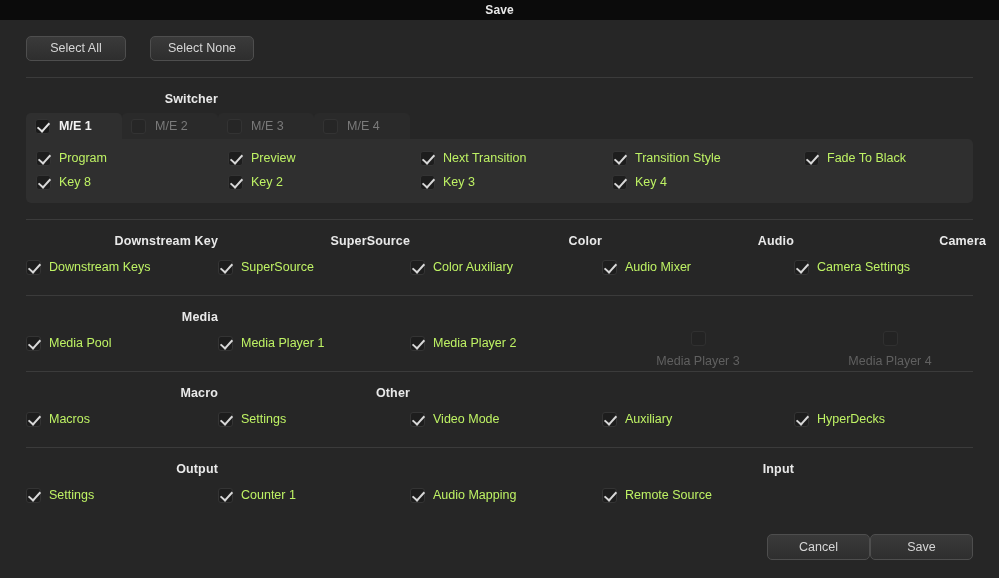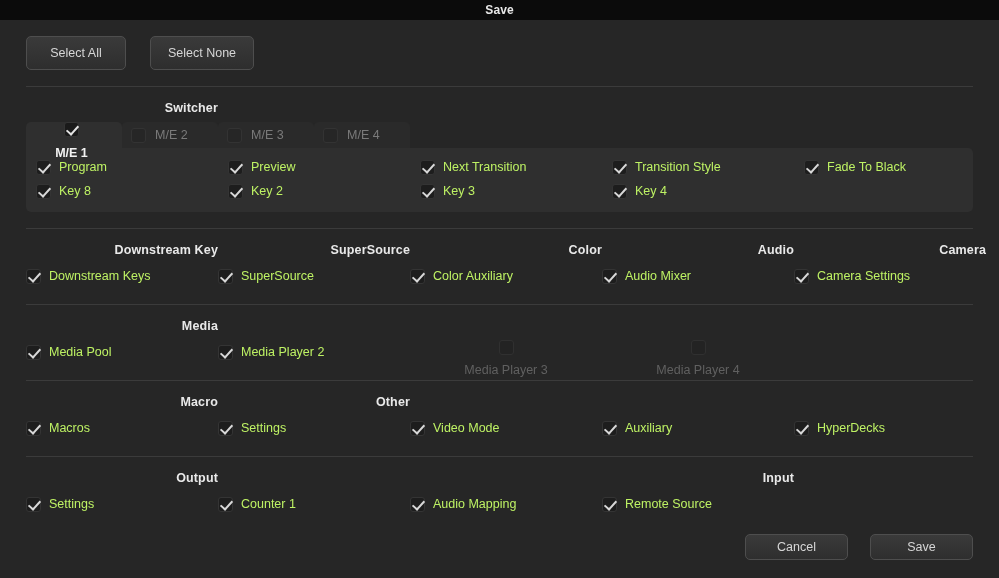--- a/index.html
+++ b/index.html
@@ -39,21 +39,21 @@
     padding-top: 16px;
     display: flex;
     gap: 24px;
   }
   .btn {
     background: linear-gradient(180deg, #3a3a3a 0%, #2e2e2e 100%);
     border: 1px solid #4e4e4e;
     border-radius: 5px;
     color: #d6d6d6;
     font-size: 12.5px;
-    height: 34px;
+    height: 25px;
     min-width: 100px;
     padding: 0 14px;
     cursor: pointer;
     display: flex;
     align-items: center;
     justify-content: center;
     line-height: 1;
   }
   .btn.wide { min-width: 104px; }
 
@@ -137,21 +137,21 @@
     cursor: pointer;
   }
   .tab .tbox {
     width: 15px; height: 15px;
     flex: 0 0 15px;
     border-radius: 3px;
     background: #1d1d1d;
     border: 1px solid #343434;
     position: relative;
   }
-  .tab.active { background: #2f2f2f; flex-direction: column; }
+  .tab.active { background: #2f2f2f; }
   .tab.active .tbox { background: #1a1a1a; }
   .tab.active .tbox::after {
     content: "";
     position: absolute;
     left: 4px; top: 0px;
     width: 5px; height: 10px;
     border: solid #e4e4e4;
     border-width: 0 2.1px 2.1px 0;
     transform: rotate(42deg);
   }
@@ -171,21 +171,20 @@
     margin-bottom: 2px;
   }
   .tabpanel .checkrow .col { width: 192px; flex: 0 0 192px; }
 
   
   .footer {
     position: absolute;
     right: 26px;
     bottom: 18px;
     display: flex;
-    gap: 22px;
   }
   .footer .btn { min-width: 103px; height: 26px; }
 </style>
 </head>
 <body>
 
 <div class="titlebar">
   <span class="title">Save</span>
 </div>
 
@@ -351,20 +350,26 @@
         <div class="checkrow">
           <div class="col">
             <div class="check on">
               <span class="box"></span>
               <span class="lbl">Media Pool</span>
             </div>
           </div>
           <div class="col">
             <div class="check on">
               <span class="box"></span>
+              <span class="lbl">Media Player 1</span>
+            </div>
+          </div>
+          <div class="col">
+            <div class="check on">
+              <span class="box"></span>
               <span class="lbl">Media Player 2</span>
             </div>
           </div>
           <div class="col">
             <div class="check off">
               <span class="box"></span>
               <span class="lbl">Media Player 3</span>
             </div>
           </div>
           <div class="col">

